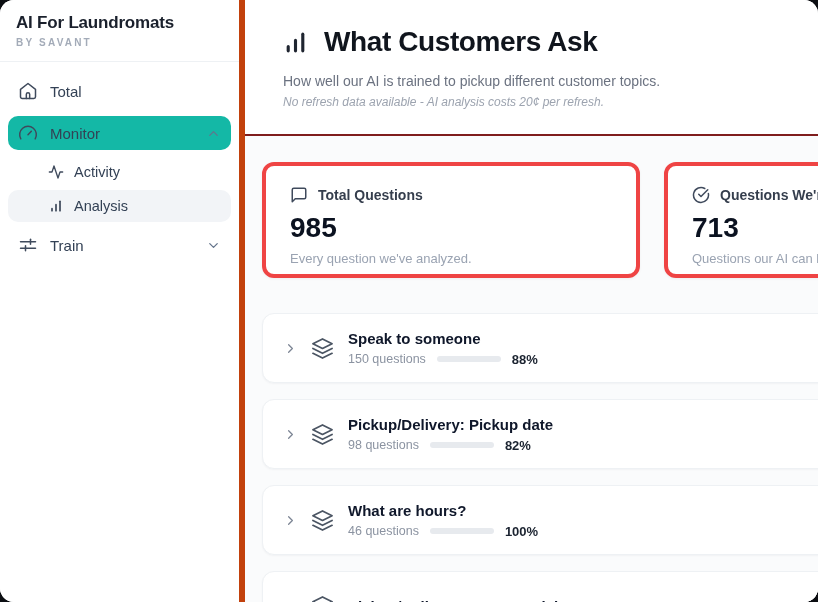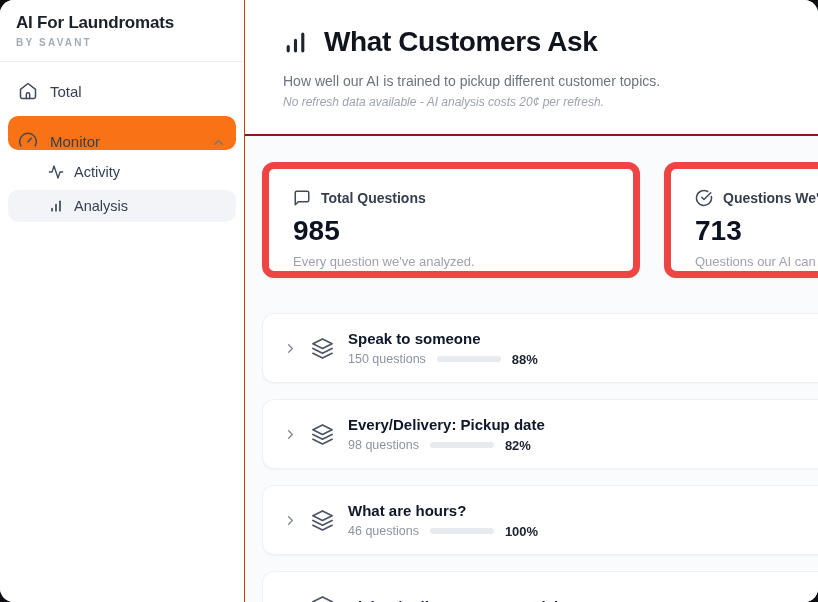--- a/index.html
+++ b/index.html
@@ -3,28 +3,28 @@
 <meta charset="utf-8">
 <style>
   * { margin:0; padding:0; box-sizing:border-box; }
   html,body { background:#0c0e12; }
   body { font-family:"Liberation Sans", sans-serif; -webkit-font-smoothing:antialiased; }
   .page { position:relative; width:818px; height:602px; background:#ffffff;
           border-radius:14px; overflow:hidden; }
 
   
   .sidebar { position:absolute; left:0; top:0; bottom:0; width:245px; background:#fff;
-             border-right:1px solid #c2410c; }
+             border-right:6px solid #c2410c; }
   .brand { padding:13px 16px 13px; border-bottom:1px solid #eef1f4; }
   .brand-title { font-size:17px; font-weight:700; color:#1a202c; letter-spacing:-0.2px; }
   .brand-sub { margin-top:4px; font-size:10px; font-weight:700; letter-spacing:2.2px; color:#a3abb8; }
   .nav { padding:12px 8px; }
   .nav-item { display:flex; align-items:center; gap:12px; height:34px; padding:0 10px;
               border-radius:10px; color:#334155; cursor:pointer; margin-bottom:8px; }
-  .nav-item.highlight { background:#f97316;align-items:flex-end; }
+  .nav-item.highlight { background:#14b8a6; }
   .nav-item .ico { display:flex; width:20px; height:20px; color:#3f4a5c; flex:none; }
   .nav-item .lbl { font-size:15px; font-weight:500; flex:1; }
   .nav-item .chev { display:flex; width:15px; height:15px; color:#64748b; flex:none; }
   .subnav { margin:-2px 0 6px; }
   .sub-item { display:flex; align-items:center; gap:10px; height:32px; padding:0 10px 0 40px;
               border-radius:10px; color:#334155; cursor:pointer; margin-bottom:2px; }
   .sub-item.active { background:#f2f4f7; }
   .sub-item .ico { display:flex; width:16px; height:16px; color:#3f4a5c; flex:none; }
   .sub-item .lbl { font-size:14.5px; font-weight:500; }
 
@@ -34,21 +34,21 @@
   .title-row { display:flex; align-items:center; gap:16px; }
   .title-row .ico { display:flex; width:25px; height:25px; color:#1f2530; }
   .page-title { font-size:28px; font-weight:800; color:#10151d; letter-spacing:-0.4px; }
   .page-sub { margin-top:15px; font-size:14px; color:#6b7280; }
   .page-note { margin-top:6px; font-size:12px; font-style:italic; color:#9ca3af; }
 
   .content { position:absolute; left:0; top:136px; right:0; bottom:0; background:#fafbfc;
              padding:26px 0 0 17px; overflow:hidden; }
 
   .cards { display:flex; gap:24px; margin-bottom:35px; }
-  .stat-card { flex:none; width:378px; height:116px; background:#fff; border:7px solid #ef4444;
+  .stat-card { flex:none; width:378px; height:116px; background:#fff; border:4px solid #ef4444;
                border-radius:12px; box-shadow:0 1px 3px rgba(16,24,40,.05); padding:20px 24px; }
   .stat-label-row { display:flex; align-items:center; gap:10px; color:#353e4d; }
   .stat-label-row .ico { display:flex; width:18px; height:18px; color:#3f4a5c; flex:none; }
   .stat-label { font-size:14px; font-weight:600; white-space:nowrap; }
   .stat-value { margin-top:8px; font-size:28px; font-weight:800; color:#0b1220; }
   .stat-desc { margin-top:7px; font-size:13px; color:#9aa3b2; white-space:nowrap; }
 
   .topics { display:flex; flex-direction:column; gap:16px; }
   .topic-row { flex:none; width:740px; height:70px; background:#fff; border:1px solid #eef1f4;
                border-radius:12px; box-shadow:0 1px 2px rgba(16,24,40,.04);
@@ -118,20 +118,36 @@
             <svg viewBox="0 0 24 24" fill="none" stroke="currentColor" stroke-width="2.6" stroke-linecap="round">
                 <line x1="6" y1="19" x2="6" y2="16"></line>
                 <line x1="12" y1="19" x2="12" y2="10"></line>
                 <line x1="18" y1="19" x2="18" y2="5"></line>
               </svg>
           </span>
           <span class="lbl">Analysis</span>
         </div>
       </div>
 
+      <div class="nav-item">
+        <span class="ico">
+          <svg viewBox="0 0 24 24" fill="none" stroke="currentColor" stroke-width="1.8" stroke-linecap="round">
+              <line x1="3" y1="8" x2="21" y2="8"></line>
+              <line x1="15" y1="5" x2="15" y2="11"></line>
+              <line x1="3" y1="16" x2="21" y2="16"></line>
+              <line x1="9" y1="13" x2="9" y2="19"></line>
+            </svg>
+        </span>
+        <span class="lbl">Train</span>
+        <span class="chev">
+          <svg viewBox="0 0 24 24" fill="none" stroke="currentColor" stroke-width="2" stroke-linecap="round" stroke-linejoin="round">
+              <polyline points="6 9 12 15 18 9"></polyline>
+            </svg>
+        </span>
+      </div>
 
 
     </nav>
   </aside>
 
   <main class="main">
 
     <header class="main-header">
       <div class="title-row">
         <span class="ico">
@@ -212,21 +228,21 @@
               </svg>
           </span>
           <span class="layers">
             <svg viewBox="0 0 24 24" fill="none" stroke="currentColor" stroke-width="1.8" stroke-linecap="round" stroke-linejoin="round">
                 <polygon points="12 2 22 7 12 12 2 7"></polygon>
                 <polyline points="2 12 12 17 22 12"></polyline>
                 <polyline points="2 17 12 22 22 17"></polyline>
               </svg>
           </span>
           <div>
-            <div class="topic-title">Every/Delivery: Pickup date</div>
+            <div class="topic-title">Pickup/Delivery: Pickup date</div>
             <div class="topic-meta">
               <span class="topic-q">98 questions</span>
               <span class="bar-track"><span class="bar-fill" style="width: 82%;"></span></span>
               <span class="topic-pct">82%</span>
             </div>
           </div>
         </div>
 
         <div class="topic-row">
           <span class="chev">

